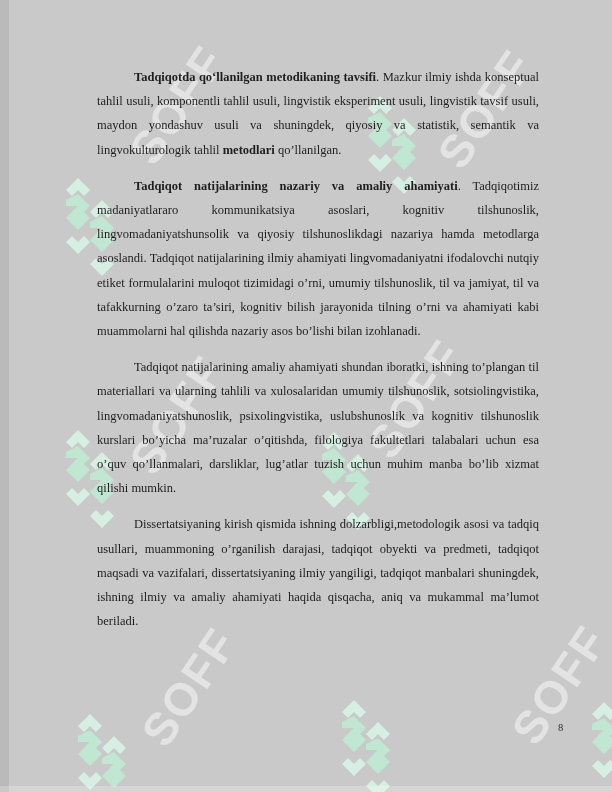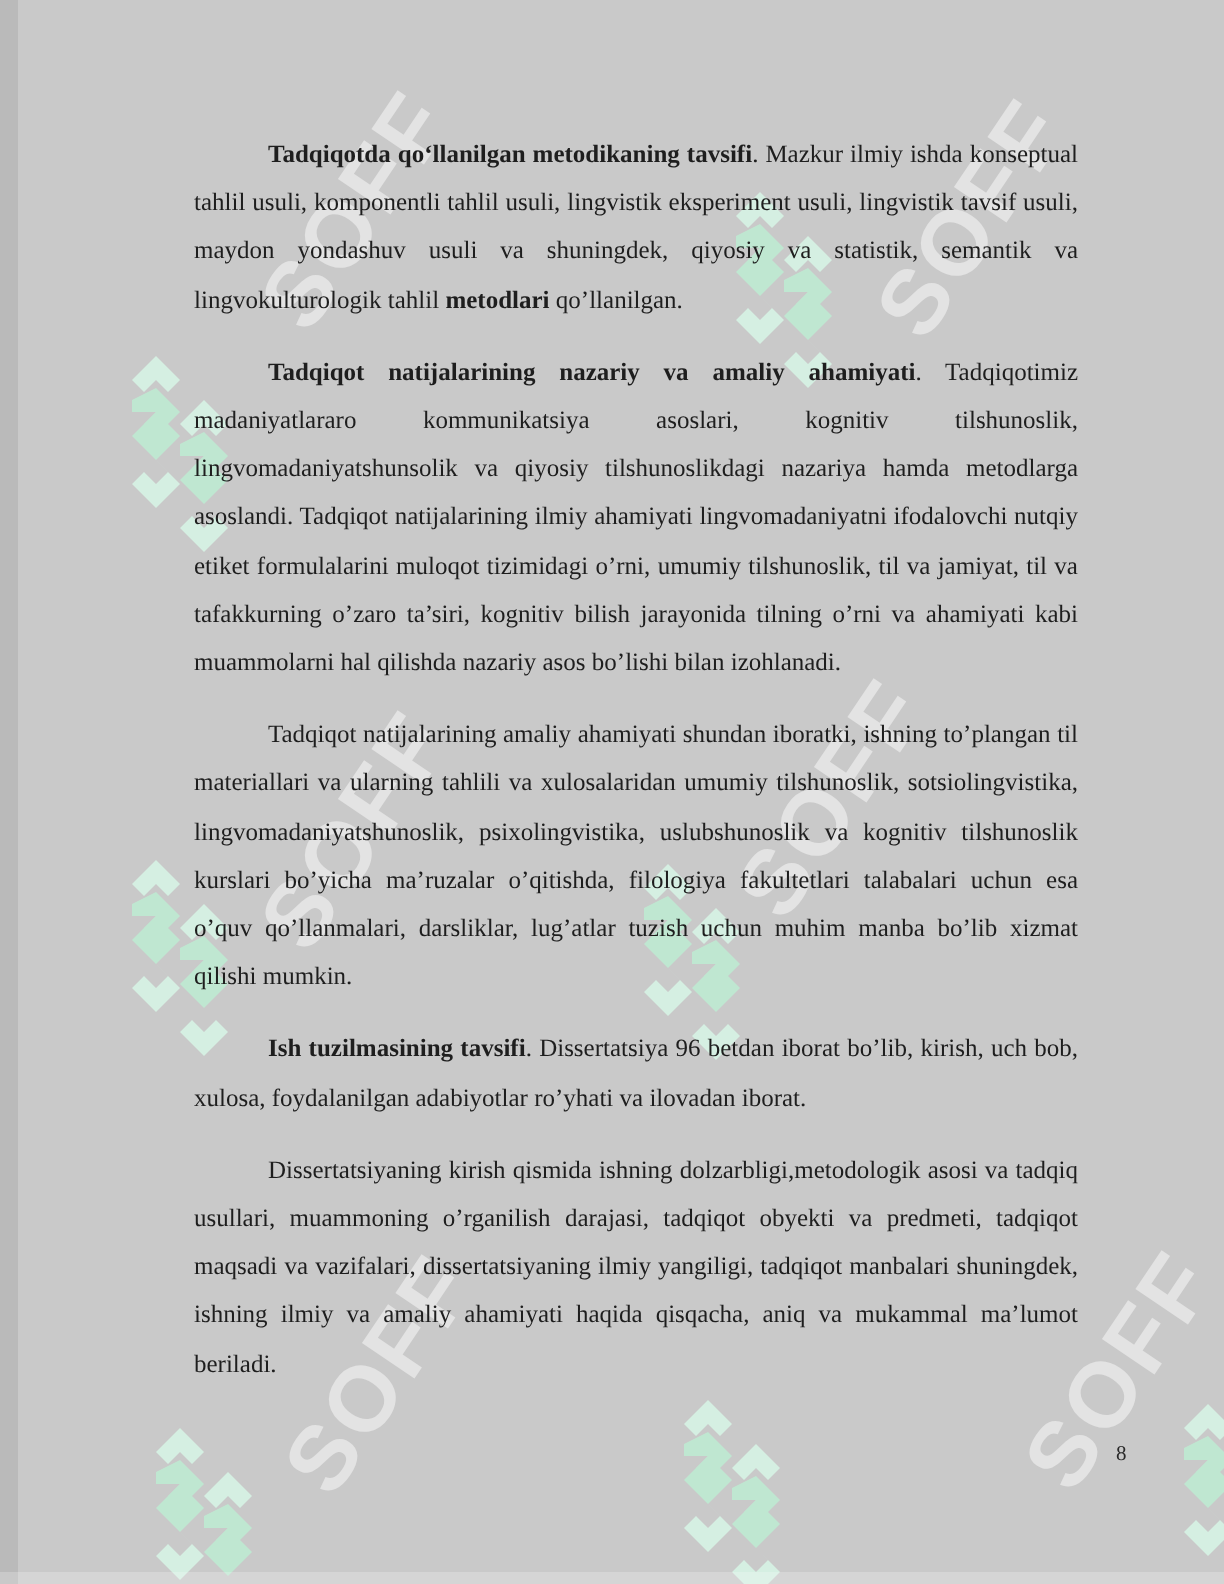--- a/index.html
+++ b/index.html
@@ -208,21 +208,20 @@
     <polygon points="38,40 50,52 38,64 32,58 38,52 26,52 26,46"></polygon>
     <polygon points="38,52 50,64 38,76 26,64"></polygon>
   </g>
 </svg></span>
   </div>
 
   <div class="textblock">
       <p><span class="b">Tadqiqotda qoʻllanilgan metodikaning tavsifi</span><span>. Mazkur ilmiy ishda konseptual tahlil usuli, komponentli tahlil usuli, lingvistik eksperiment usuli, lingvistik tavsif usuli, maydon yondashuv usuli va shuningdek, qiyosiy va statistik, semantik va lingvokulturologik tahlil </span><span class="b">metodlari</span><span> qo’llanilgan.</span></p>
       <p><span class="b">Tadqiqot natijalarining nazariy va amaliy ahamiyati</span><span>. Tadqiqotimiz madaniyatlararo kommunikatsiya asoslari, kognitiv tilshunoslik, lingvomadaniyatshunsolik va qiyosiy tilshunoslikdagi nazariya hamda metodlarga asoslandi. Tadqiqot natijalarining ilmiy ahamiyati lingvomadaniyatni ifodalovchi nutqiy etiket formulalarini muloqot tizimidagi o’rni, umumiy tilshunoslik, til va jamiyat, til va tafakkurning o’zaro ta’siri, kognitiv bilish jarayonida tilning o’rni va ahamiyati kabi muammolarni hal qilishda nazariy asos bo’lishi bilan izohlanadi.</span></p>
       <p><span>Tadqiqot natijalarining amaliy ahamiyati shundan iboratki, ishning to’plangan til materiallari va ularning tahlili va xulosalaridan umumiy tilshunoslik, sotsiolingvistika, lingvomadaniyatshunoslik, psixolingvistika, uslubshunoslik va kognitiv tilshunoslik kurslari bo’yicha ma’ruzalar o’qitishda, filologiya fakultetlari talabalari uchun esa o’quv qo’llanmalari, darsliklar, lug’atlar tuzish uchun muhim manba bo’lib xizmat qilishi mumkin.</span></p>
-      <p><span class="b">Ish tuzilmasining tavsifi</span><span>. Dissertatsiya 96 betdan iborat bo’lib, kirish, uch bob, xulosa, foydalanilgan adabiyotlar ro’yhati va ilovadan iborat.</span></p>
       <p><span>Dissertatsiyaning kirish qismida ishning dolzarbligi,metodologik asosi va tadqiq usullari, muammoning o’rganilish darajasi, tadqiqot obyekti va predmeti, tadqiqot maqsadi va vazifalari, dissertatsiyaning ilmiy yangiligi, tadqiqot manbalari shuningdek, ishning ilmiy va amaliy ahamiyati haqida qisqacha, aniq va mukammal ma’lumot beriladi.</span></p>
     </div>
 
   <div class="page-number">8</div>
 
   <div class="edge-left"></div>
   <div class="edge-bottom"></div>
 </div>
 
 </body></html>

